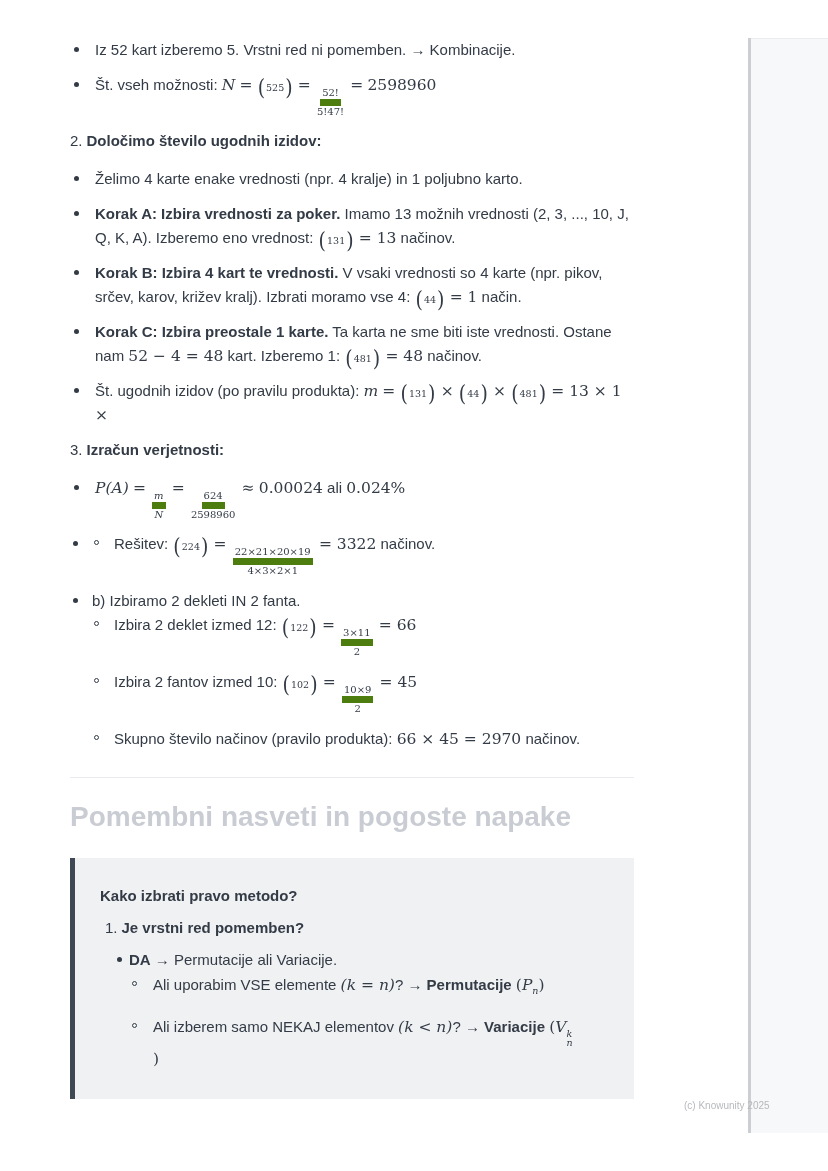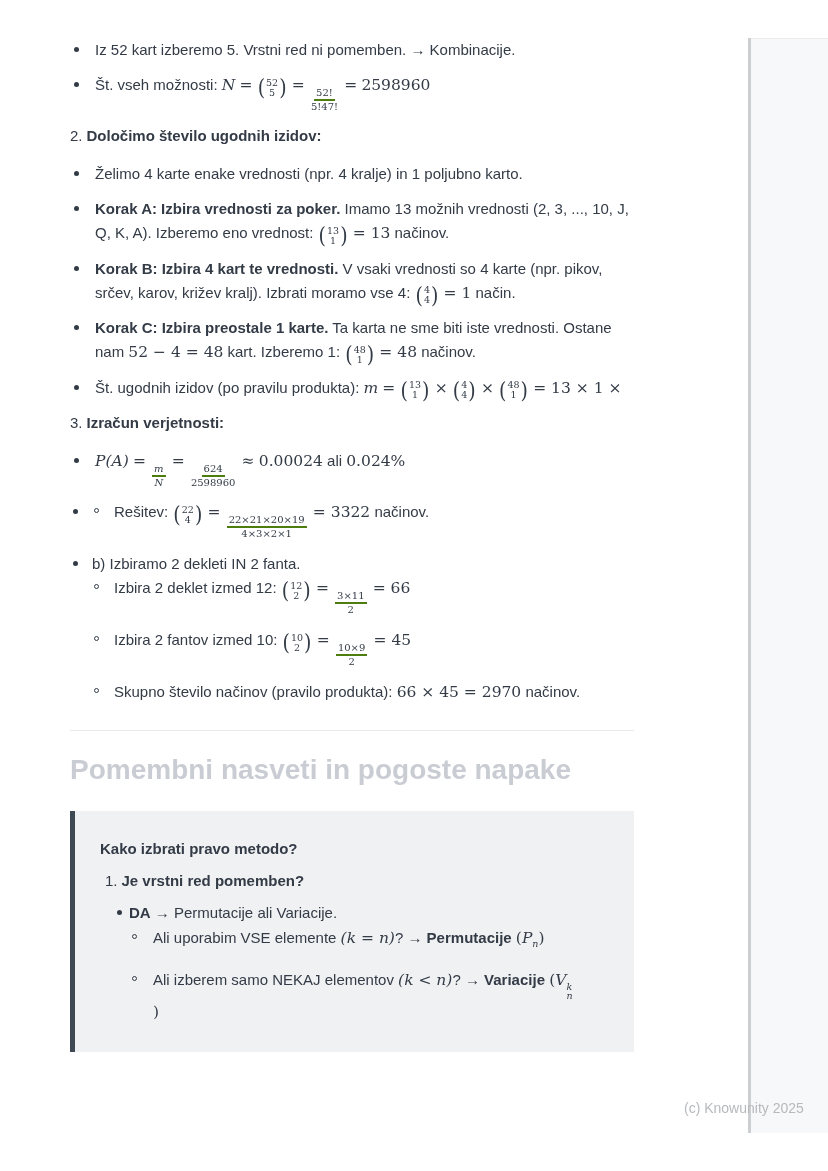--- a/index.html
+++ b/index.html
@@ -26,23 +26,23 @@
   .numline .num{margin-right:4px;}
   b,.bd{font-weight:700;}
 
   p.just{text-align:justify;margin:6px 0 16px 0;line-height:27px;}
 
   
   .mn{font-family:"DejaVu Serif",serif;font-size:15.5px;}
   .mi{font-family:"DejaVu Serif",serif;font-style:italic;font-size:15.5px;}
   .binom{display:inline-flex;align-items:center;vertical-align:-4px;font-family:"DejaVu Serif",serif;margin:0 1px;}
   .binom .lp,.binom .rp{font-size:19px;line-height:1;transform:scaleY(1.18);font-family:"DejaVu Serif",serif;}
-  .binom .st{display:inline-flex;flex-direction:column;align-items:center;font-size:9.5px;line-height:10px;padding:0 1px;}
+  .binom .st{display:inline-flex;flex-direction:row;align-items:center;font-size:9.5px;line-height:10px;padding:0 1px;}
   .frac{display:inline-flex;flex-direction:column;align-items:center;vertical-align:-6px;font-family:"DejaVu Serif",serif;font-size:10px;line-height:12px;margin:0 2px;}
-  .frac .fn{border-bottom:2px solid #4d7c0f;padding:0 2px;}
+  .frac .fn{border-bottom:7px solid #4d7c0f;padding:0 2px;}
   .frac .fi{font-style:italic;}
   .msub{font-size:9.5px;font-style:italic;vertical-align:-4px;font-family:"DejaVu Serif",serif;}
   .supsub{display:inline-flex;flex-direction:column;align-items:flex-start;font-size:9.5px;line-height:9px;vertical-align:-5px;font-family:"DejaVu Serif",serif;font-style:italic;}
   .blockline{display:block;}
 
   hr.div{border:none;border-top:1px solid #e8eaed;margin:26px 0 0 0;}
   h2.tips{font-size:28px;line-height:30px;font-weight:700;color:#c9cdd3;margin:24px 0 26px 0;}
 
   .callout{background:#f0f1f3;border-left:5px solid #3e4954;padding:25px 26px 16px 25px;line-height:25px;}
   .callout .ctitle{margin-bottom:7px;}
@@ -50,21 +50,21 @@
   .callout .cnum .num{margin-right:4px;}
   .box1{margin-left:8px;}
   .box1 > .li1{padding-left:29px;margin-bottom:7px;}
   .box1 > .li1::before{left:17px;top:10px;}
   .box2{margin:9px 0 0 22px;}
   .box2 > .li2{padding-left:24px;margin-bottom:11px;}
   .box2 > .li2::before{left:3px;top:9px;}
 
   .page-edge{position:absolute;left:748px;top:38px;width:3px;height:1095px;background:#cdced1;}
   .side-gutter{position:absolute;left:751px;top:38px;width:77px;height:1095px;background:#f7f8f9;border-top:1px solid #ebecee;box-sizing:border-box;}
-  .watermark{position:absolute;left:684px;top:1100px;font-size:14px;color:#b6b9bd;z-index:5;white-space:nowrap;}
+  .watermark{position:absolute;left:684px;top:1100px;font-size:10px;color:#b6b9bd;z-index:5;white-space:nowrap;}
 </style>
 </head>
 <body>
 
 <div class="page">
   <div class="content">
 
     <ul class="list list-indent">
       <li class="li1">
         <span>Iz 52 kart izberemo 5. Vrstni red ni pomemben. → Kombinacije.</span>

